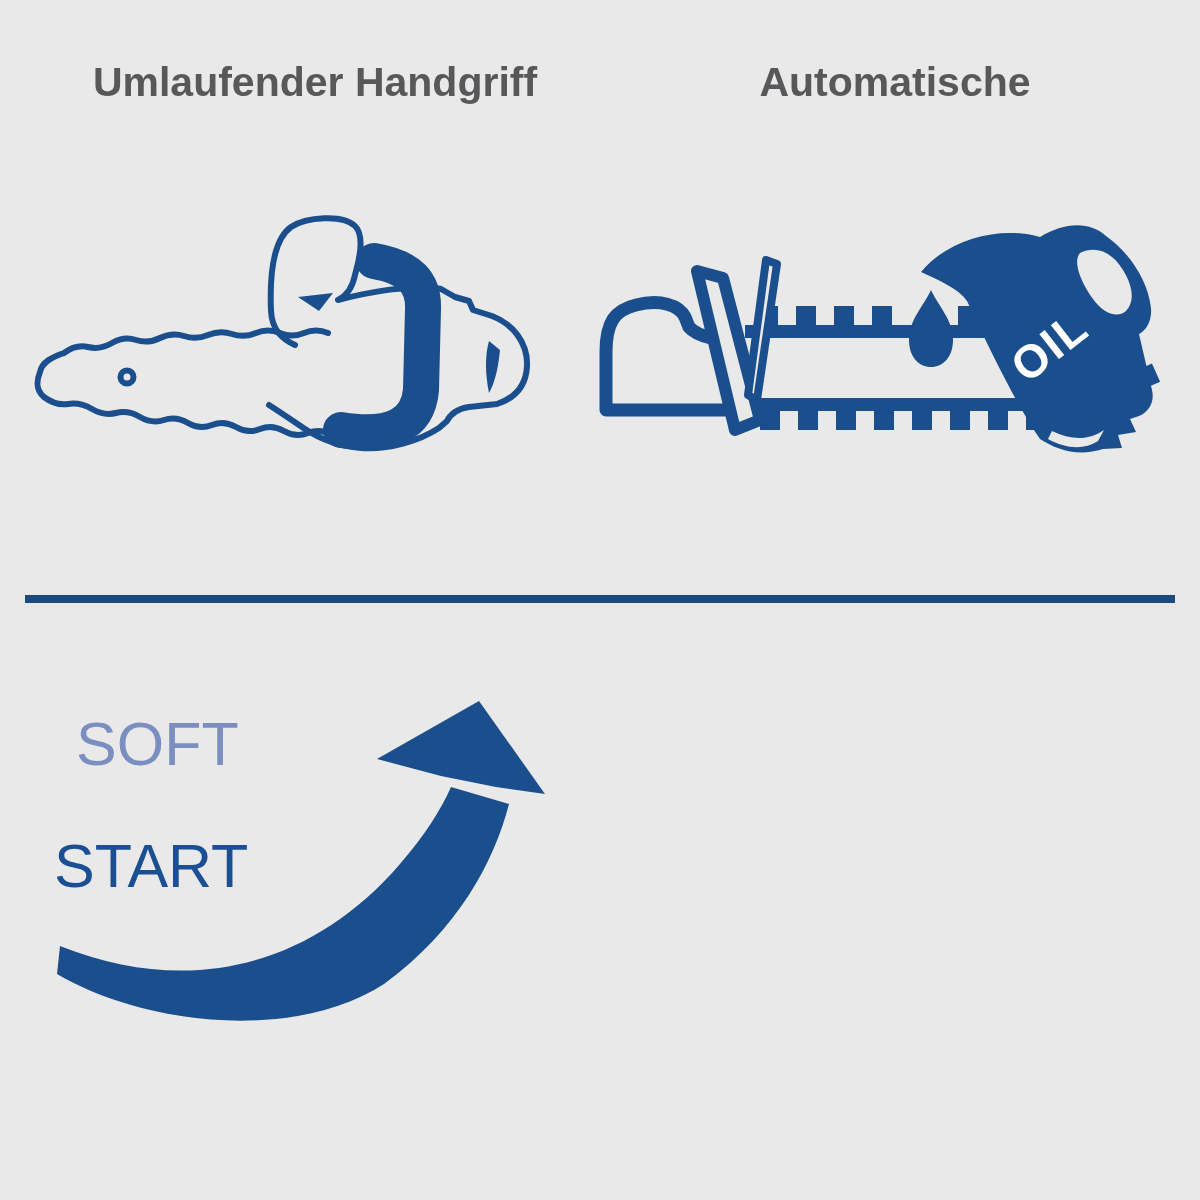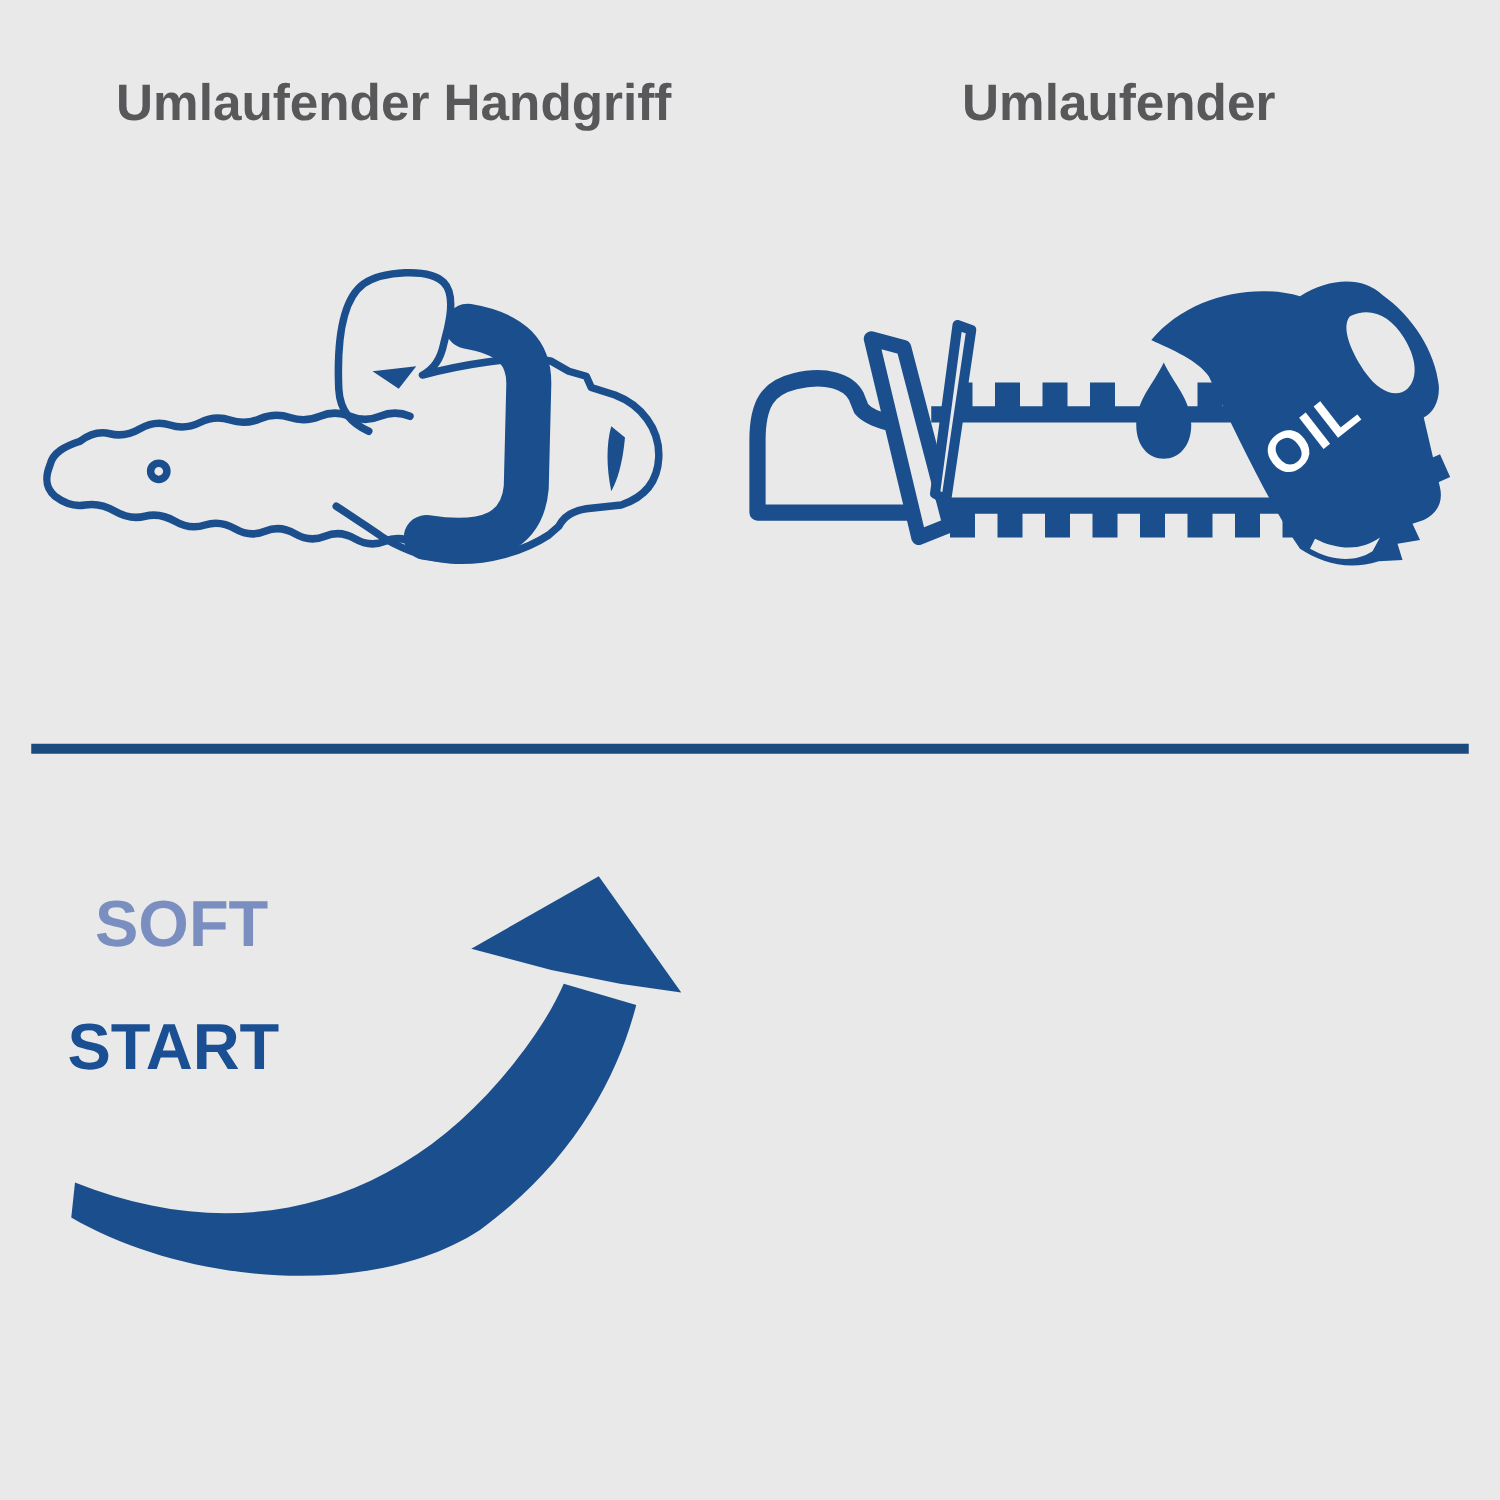--- a/index.html
+++ b/index.html
@@ -16,37 +16,37 @@
   .title-right{left:610px;top:56px;width:570px;}
   .title-right .line{display:block;}
   .divider{
     position:absolute;left:25px;top:595px;width:1150px;height:8px;
     background:var(--divider_blue,#1b4a7e);
   }
   .icon-svg{position:absolute;display:block;}
   .svg-left{left:20px;top:200px;}
   .svg-right{left:590px;top:215px;}
   .svg-arrow{left:40px;top:690px;}
-  .word{position:absolute;font-weight:bold;font-size:52px;line-height:1;}
+  .word{position:absolute;font-weight:normal;font-size:61px;line-height:1;}
   .word-soft{left:76px;top:714px;color:var(--soft_blue,#7b8ec0);}
-  .word-start{left:54px;top:812px;color:var(--deep_blue,#1a4f93);}
+  .word-start{left:54px;top:836px;color:var(--deep_blue,#1a4f93);}
   .oil-label{
     font-family:"Liberation Sans","DejaVu Sans",sans-serif;
     font-weight:bold;font-size:46px;letter-spacing:2px;
   }
 </style>
 </head>
 <body>
 
 <div class="stage">
 
   <div class="title title-left">Umlaufender Handgriff</div>
 
   <div class="title title-right">
-    <span class="line">Umlaufender</span>
+    <span class="line">Automatische</span>
   </div>
 
   <svg class="icon-svg svg-left" width="540" height="270" viewBox="20 200 540 270">
     <g fill="none" stroke="var(--brand_blue,#1a4e8c)" stroke-width="6" stroke-linejoin="round" stroke-linecap="round">
 
       <path d="M64,353 q12,-9 24,-6 t24,-4 t24,-3 t24,-2 t24,-2 t24,-1 t24,-1 t24,-1 t24,0 t24,0 t24,0
            M64,353 C52,357 42,362 40,372 C36,382 36,390 44,397
            M44,397 q12,9 24,7 t24,5 t24,4 t24,4 t24,3 t24,3 t24,2 t24,2 t24,2 t24,2 t24,2 t24,2"></path>
       <circle cx="127" cy="377" r="6.5"></circle>
 

